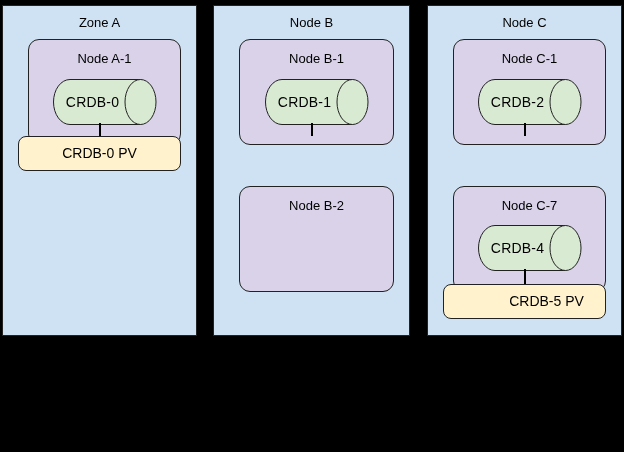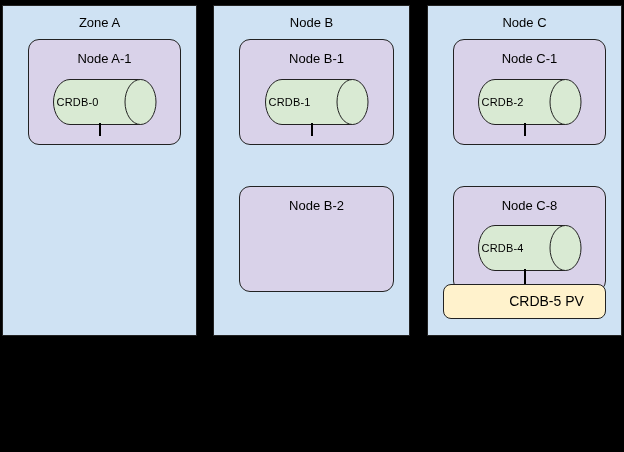--- a/index.html
+++ b/index.html
@@ -79,22 +79,22 @@
     stroke: var(--border);
     stroke-width: 1;
   }
   .cyl-label {
     position: absolute;
     top: 0;
     left: 4px;
     width: 72px;
     height: 46px;
     line-height: 46px;
-    text-align: left;
-    font-size: 11px;
+    text-align: center;
+    font-size: 14px;
     letter-spacing: 0.2px;
   }
   .connector {
     position: absolute;
     left: 50%;
     width: 2px;
     margin-left: -1px;
     background: #000000;
   }
   .connector.c1 { top: 117px; height: 13px; }
@@ -130,20 +130,23 @@
       <div class="node-label">Node A-1</div>
       <div class="cyl">
         <svg width="104" height="46" viewBox="0 0 104 46" aria-hidden="true">
           <path d="M 87.5 0.5 H 17 A 16.5 22.5 0 0 0 17 45.5 H 87.5 Z"></path>
           <ellipse cx="87.5" cy="23" rx="15.5" ry="22.5"></ellipse>
         </svg>
         <span class="cyl-label">CRDB-0</span>
       </div>
     </div>
     <div class="connector c1"></div>
+    <div class="pv row1">
+      <span class="pv-label">CRDB-0 PV</span>
+    </div>
   </div>
 
   <div class="zone" id="zone-b">
     <div class="zone-label">Node B</div>
 
     <div class="node row1">
       <div class="node-label">Node B-1</div>
       <div class="cyl">
         <svg width="104" height="46" viewBox="0 0 104 46" aria-hidden="true">
           <path d="M 87.5 0.5 H 17 A 16.5 22.5 0 0 0 17 45.5 H 87.5 Z"></path>
@@ -168,21 +171,21 @@
         <svg width="104" height="46" viewBox="0 0 104 46" aria-hidden="true">
           <path d="M 87.5 0.5 H 17 A 16.5 22.5 0 0 0 17 45.5 H 87.5 Z"></path>
           <ellipse cx="87.5" cy="23" rx="15.5" ry="22.5"></ellipse>
         </svg>
         <span class="cyl-label">CRDB-2</span>
       </div>
     </div>
     <div class="connector c1"></div>
 
     <div class="node row2">
-      <div class="node-label">Node C-8</div>
+      <div class="node-label">Node C-7</div>
       <div class="cyl">
         <svg width="104" height="46" viewBox="0 0 104 46" aria-hidden="true">
           <path d="M 87.5 0.5 H 17 A 16.5 22.5 0 0 0 17 45.5 H 87.5 Z"></path>
           <ellipse cx="87.5" cy="23" rx="15.5" ry="22.5"></ellipse>
         </svg>
         <span class="cyl-label">CRDB-4</span>
       </div>
     </div>
     <div class="connector c2"></div>
     <div class="pv row2">

